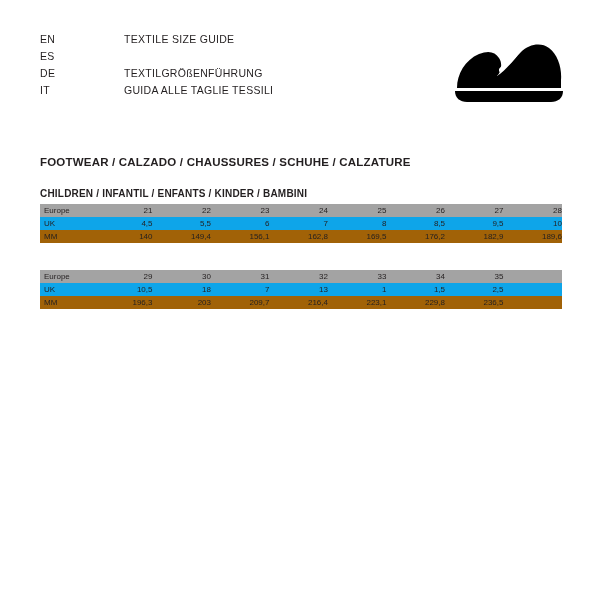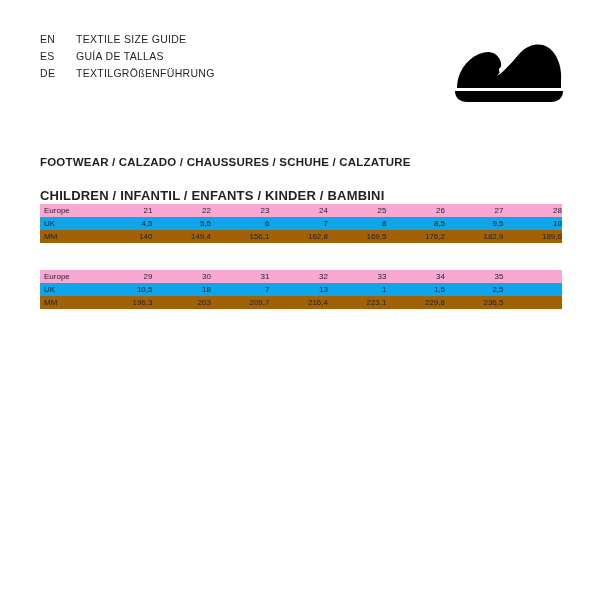--- a/index.html
+++ b/index.html
@@ -38,20 +38,21 @@
   .lang-code {
     width: 36px;
     flex: 0 0 36px;
     font-weight: 400;
     color: #231f20;
   }
   .lang-name {
     flex: 1 1 auto;
     font-weight: 400;
     color: #231f20;
+    margin-left: 48px;
   }
 
   
   .shoe-icon {
     position: absolute;
     left: 455px;
     top: 42px;
     width: 110px;
     height: 62px;
   }
@@ -67,21 +68,21 @@
     font-size: 11.5px;
     font-weight: bold;
     letter-spacing: 0.2px;
     color: #231f20;
   }
 
   .sub-title {
     position: absolute;
     left: 40px;
     top: 188px;
-    font-size: 13px;
+    font-size: 10px;
     font-weight: bold;
     letter-spacing: 0.2px;
     color: #231f20;
   }
 
   
   .size-table {
     position: absolute;
     left: 40px;
     width: 522px;
@@ -100,46 +101,49 @@
     font-size: 8px;
     line-height: 13px;
     white-space: nowrap;
   }
   .size-table td.label {
     text-align: left;
     padding-left: 4px;
     width: 50px;
   }
   .row-shade-dark td {
-    background: #f9a8d4;
+    background: #a3a3a3;
   }
   .row-shade-light td {
     background: #0ea5e9;
   }
   .row-shade-mid td {
     background: #a16207;
   }
 </style>
 </head>
 <body>
 
 <div class="page">
 
   <div class="lang-block">
     <div class="lang-row">
       <span class="lang-code">EN</span>
       <span class="lang-name">TEXTILE SIZE GUIDE</span>
     </div>
     <div class="lang-row">
       <span class="lang-code">ES</span>
-      <span class="lang-name">GUÍA DE TALLAS</span>
     </div>
     <div class="lang-row">
       <span class="lang-code">DE</span>
       <span class="lang-name">TEXTILGRÖßENFÜHRUNG</span>
+    </div>
+    <div class="lang-row">
+      <span class="lang-code">IT</span>
+      <span class="lang-name">GUIDA ALLE TAGLIE TESSILI</span>
     </div>
   </div>
 
   <div class="shoe-icon">
     <svg viewBox="0 0 110 62" width="110" height="62" xmlns="http://www.w3.org/2000/svg">
       <path fill="#000000" d="M2,46 C2,32 10,18 24,12 C34,8 40,10 44,16 C48,22 46,30 42,34 C50,30 58,18 66,10 C74,2 86,0 94,6 C103,13 107,26 106,38 L106,46 Z"></path>
       <path fill="#ffffff" d="M44,27 C50,20 58,12 66,7 C62,16 54,24 44,30 Z"></path>
       <path fill="#000000" d="M0,49 L108,49 C108,56 103,60 96,60 L12,60 C5,60 0,56 0,49 Z"></path>
     </svg>
   </div>

